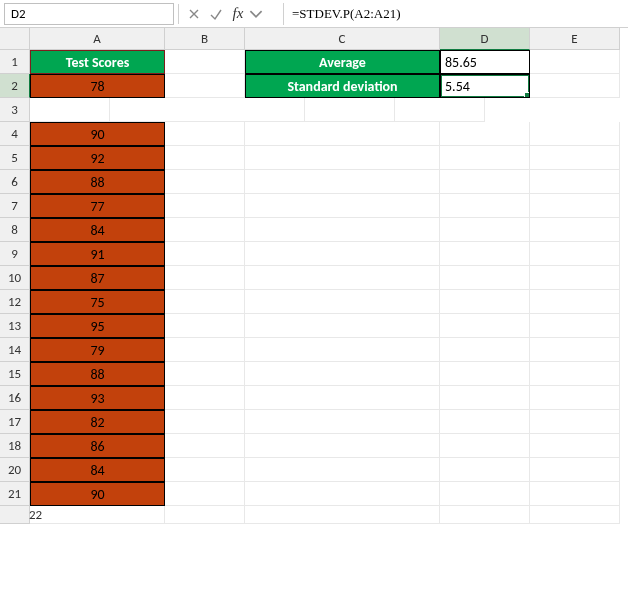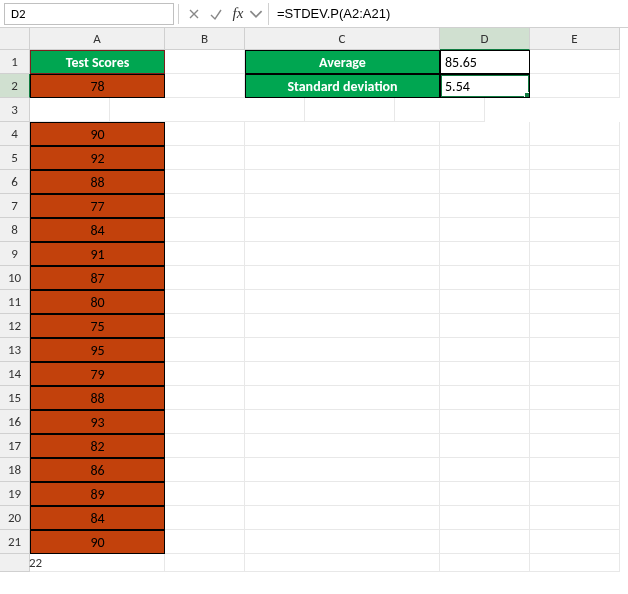--- a/index.html
+++ b/index.html
@@ -54,25 +54,25 @@
       font-family: "Times New Roman", serif;
       font-size: 15px;
       color: #333;
     }
     .formula-input {
       flex: 1;
       height: 22px;
       border: none;
       border-left: 1px solid #d0d0d0;
       padding: 0 8px;
-      font-family: Liberation Sans, sans-serif;
+      font-family: Liberation Serif, serif;
       font-size: 13px;
       background: #ffffff;
       outline: none;
-      margin-left: 5px;
+      margin-left: 20px;
     }
     .grid-container {
       position: relative;
       overflow: hidden;
     }
     .col-headers {
       display: flex;
       height: 22px;
     }
     .corner-cell {
@@ -292,28 +292,20 @@
   </div>
   <div class="row">
     <div class="row-header">10</div>
     <div class="cell col-A data-cell">87</div>
     <div class="cell col-B"></div>
     <div class="cell col-C"></div>
     <div class="cell col-D"></div>
     <div class="cell col-E"></div>
   </div>
   <div class="row">
-    <div class="row-header">11</div>
-    <div class="cell col-A data-cell">80</div>
-    <div class="cell col-B"></div>
-    <div class="cell col-C"></div>
-    <div class="cell col-D"></div>
-    <div class="cell col-E"></div>
-  </div>
-  <div class="row">
     <div class="row-header">12</div>
     <div class="cell col-A data-cell">75</div>
     <div class="cell col-B"></div>
     <div class="cell col-C"></div>
     <div class="cell col-D"></div>
     <div class="cell col-E"></div>
   </div>
   <div class="row">
     <div class="row-header">13</div>
     <div class="cell col-A data-cell">95</div>
@@ -350,28 +342,20 @@
     <div class="row-header">17</div>
     <div class="cell col-A data-cell">82</div>
     <div class="cell col-B"></div>
     <div class="cell col-C"></div>
     <div class="cell col-D"></div>
     <div class="cell col-E"></div>
   </div>
   <div class="row">
     <div class="row-header">18</div>
     <div class="cell col-A data-cell">86</div>
-    <div class="cell col-B"></div>
-    <div class="cell col-C"></div>
-    <div class="cell col-D"></div>
-    <div class="cell col-E"></div>
-  </div>
-  <div class="row">
-    <div class="row-header">19</div>
-    <div class="cell col-A data-cell">89</div>
     <div class="cell col-B"></div>
     <div class="cell col-C"></div>
     <div class="cell col-D"></div>
     <div class="cell col-E"></div>
   </div>
   <div class="row">
     <div class="row-header">20</div>
     <div class="cell col-A data-cell">84</div>
     <div class="cell col-B"></div>
     <div class="cell col-C"></div>

